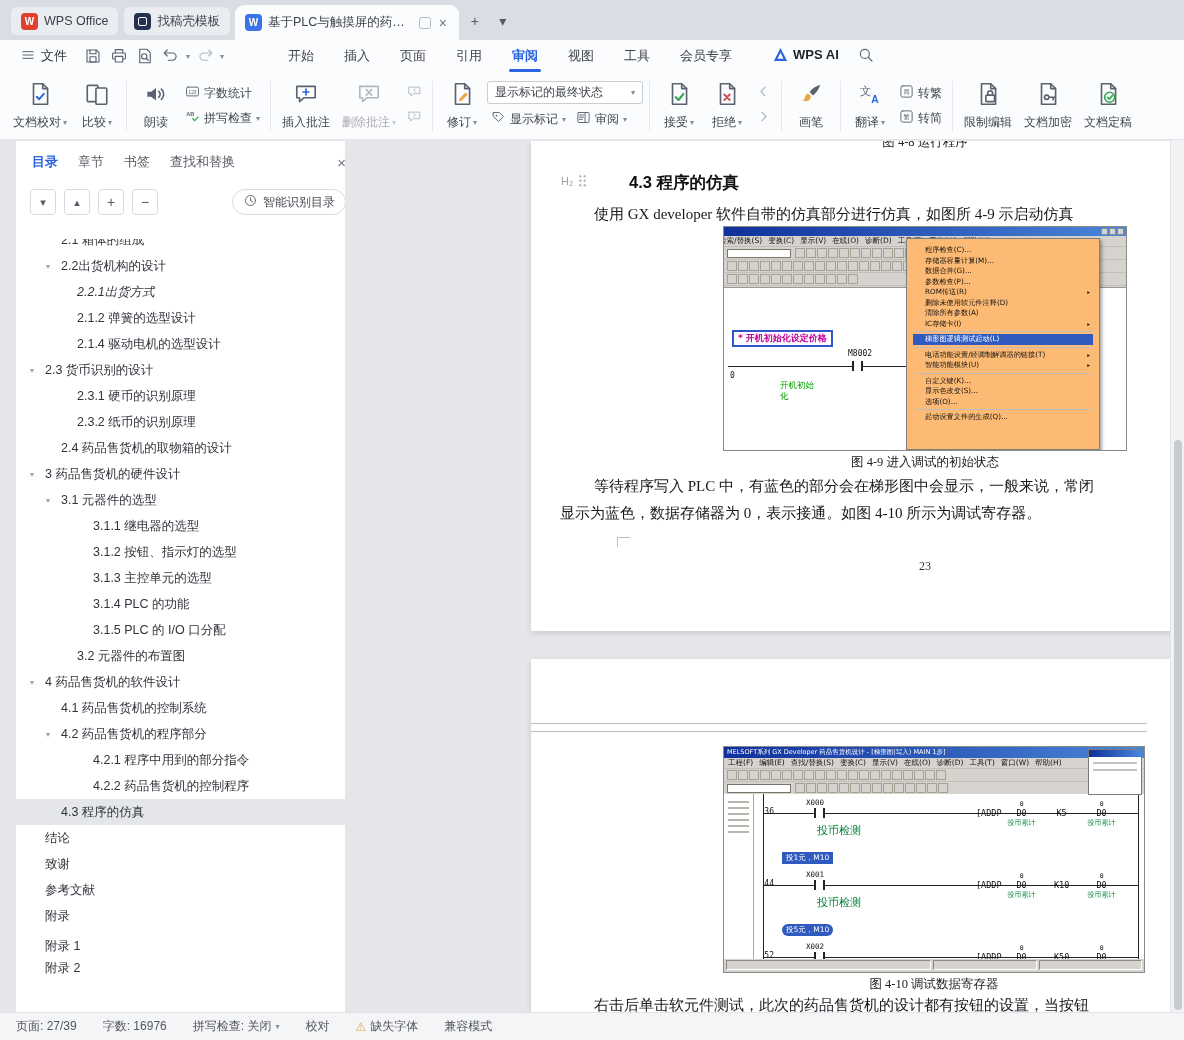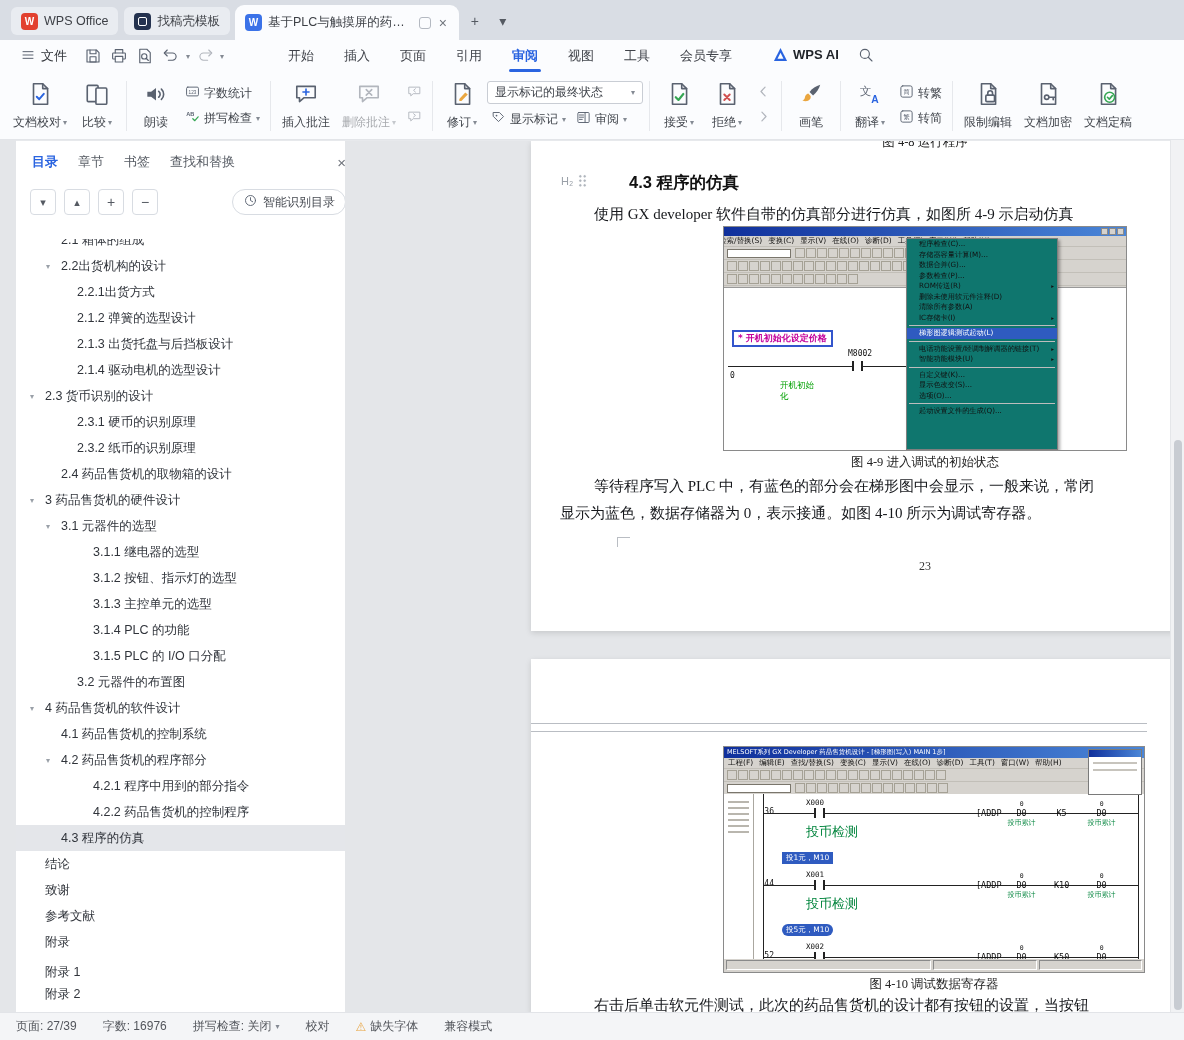--- a/index.html
+++ b/index.html
@@ -118,43 +118,43 @@
 .g-ladder{position:absolute;left:0;right:0;top:60px;bottom:0;background:#fff;border-top:1px solid #999}
 .g1-comment{position:absolute;left:8px;top:42px;font-size:9px;font-weight:bold;color:var(--magenta,#c4009c);
   border:2px solid #3355cc;padding:0 4px;white-space:nowrap}
 .g1-m-label{position:absolute;left:124px;top:61px;font-size:8px;font-family:"DejaVu Sans Mono",monospace}
 .g1-line{position:absolute;left:4px;top:78px;width:190px;border-top:1px solid #222}
 .g1-contact{position:absolute;left:128px;top:73px;width:11px;height:10px;background:#fff;
   border-left:2px solid #222;border-right:2px solid #222}
 .g1-num{position:absolute;left:6px;top:83px;font-size:8px;font-family:"DejaVu Sans Mono",monospace}
 .g1-green1{position:absolute;left:56px;top:92px;font-size:8.5px;color:#00a000}
 .g1-green2{position:absolute;left:56px;top:103px;font-size:8.5px;color:#00a000}
-.g-dd{position:absolute;left:182px;top:11px;bottom:0;width:152px;background:#0f766e;border:1px solid #7f7f7f;
-  box-shadow:2px 2px 3px rgba(0,0,0,.35);padding:0;overflow:hidden;z-index:9}
+.g-dd{position:absolute;left:182px;top:11px;bottom:0;width:194px;background:#fdba74;border:1px solid #7f7f7f;
+  box-shadow:2px 2px 3px rgba(0,0,0,.35);padding:6px;overflow:hidden;z-index:9}
 .gm-item{height:10.5px;display:flex;align-items:center;font-size:7.2px;padding:0 9px 0 12px;
   position:relative;white-space:nowrap;overflow:hidden}
 .gm-item.hl{background:var(--gxhl,#2f5bc0);color:#fff}
 .gm-sub{position:absolute;right:3px;font-size:5.5px}
 .gm-sep{border-top:1px solid #bdbdbd;margin:2px 2px}
 
 #gx2{left:192px;top:87px;width:422px;height:227px}
 .g2-body{position:absolute;left:0;right:0;top:47px;bottom:13px;display:flex}
 .g2-tree{width:30px;background:#fff;border-right:1px solid #aaa7a0;padding:3px 3px}
 .g2-tree i{display:block;height:2px;background:#b9b6ae;margin:4px 1px}
 .g2-ladder{position:relative;flex:1;background:#fff;overflow:hidden}
 .grailL{position:absolute;left:9px;top:0;bottom:0;width:1px;background:#222}
 .grailR{position:absolute;right:5px;top:0;bottom:0;width:1px;background:#222}
 .grung{position:absolute;left:0;right:0;height:52px}
 .gnum{position:absolute;left:0;top:7px;width:20px;font-size:8px;text-align:right;
   font-family:"DejaVu Sans Mono",monospace}
 .gline{position:absolute;left:9px;right:5px;top:13px;border-top:1px solid #222}
 .gcontact{position:absolute;left:60px;top:8px;width:11px;height:10px;background:#fff;
   border-left:2px solid #222;border-right:2px solid #222}
 .gclab{position:absolute;left:52px;top:-2px;font-size:7.5px;font-family:"DejaVu Sans Mono",monospace}
-.gclab2{position:absolute;left:52px;top:23px;font-size:13px}
+.gclab2{position:absolute;left:63px;top:23px;font-size:11px}
 .ggrn{color:var(--green,#00843c)}
 .gins{position:absolute;left:222px;top:0;display:flex}
 .ginstr{font-size:8.5px;margin-top:8px;font-family:"DejaVu Sans Mono",monospace}
 .gop{display:flex;flex-direction:column;align-items:center;width:40px}
 .gmon{font-size:6.5px;height:8px;font-style:normal;font-family:"DejaVu Sans Mono",monospace}
 .gopt{font-size:8.5px;font-weight:normal;font-family:"DejaVu Sans Mono",monospace}
 .goplab{font-size:7px;font-style:normal;height:9px}
 .gnote{position:absolute;left:28px;height:12px;line-height:12px;padding:0 4px;font-size:7.5px;
   background:var(--gxhl,#2f5bc0);color:#fff;white-space:nowrap}
 .g2-float{position:absolute;right:2px;top:2px;width:54px;height:46px;background:#fff;
@@ -521,31 +521,27 @@
     </div>
     <div id="toc-list">
         <div class="titem partial" style="padding-left: 30px;">
           <span class="tarrow"></span>
           <span class="tlabel">2.1 箱体的组成</span>
         </div>
         <div class="titem" style="padding-left: 30px;">
           <span class="tarrow">▾</span>
           <span class="tlabel">2.2出货机构的设计</span>
         </div>
+        <div class="titem" style="padding-left: 46px; font-style: italic;">
+          <span class="tarrow"></span>
+          <span class="tlabel">2.2.1出货方式</span>
+        </div>
         <div class="titem" style="padding-left: 46px;">
           <span class="tarrow"></span>
-          <span class="tlabel">2.2.1出货方式</span>
-        </div>
-        <div class="titem" style="padding-left: 46px;">
-          <span class="tarrow"></span>
           <span class="tlabel">2.1.2 弹簧的选型设计</span>
-        </div>
-        <div class="titem" style="padding-left: 46px;">
-          <span class="tarrow"></span>
-          <span class="tlabel">2.1.3 出货托盘与后挡板设计</span>
         </div>
         <div class="titem" style="padding-left: 46px;">
           <span class="tarrow"></span>
           <span class="tlabel">2.1.4 驱动电机的选型设计</span>
         </div>
         <div class="titem" style="padding-left: 14px;">
           <span class="tarrow">▾</span>
           <span class="tlabel">2.3 货币识别的设计</span>
         </div>
         <div class="titem" style="padding-left: 46px;">

